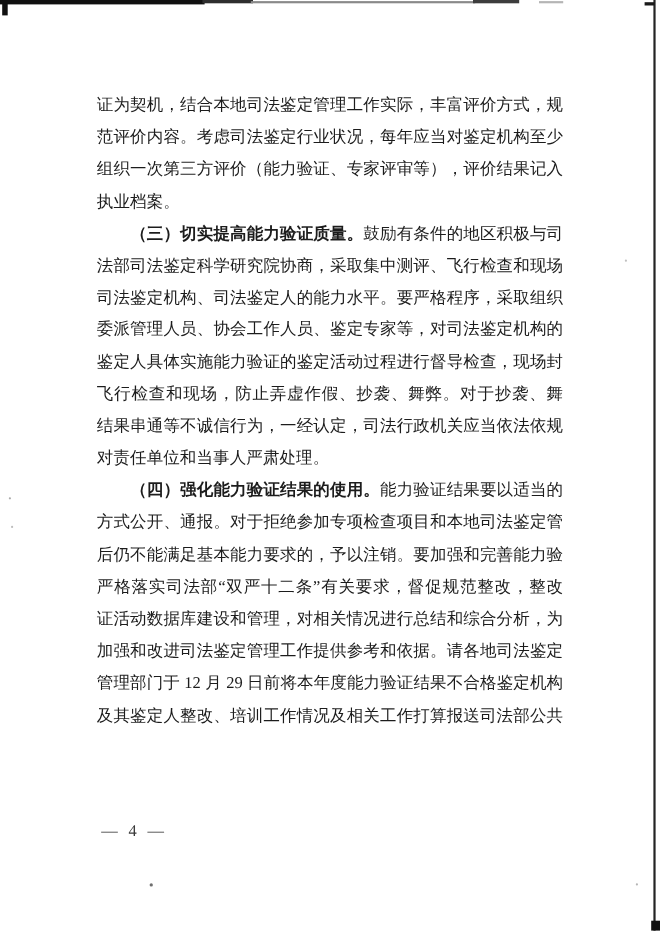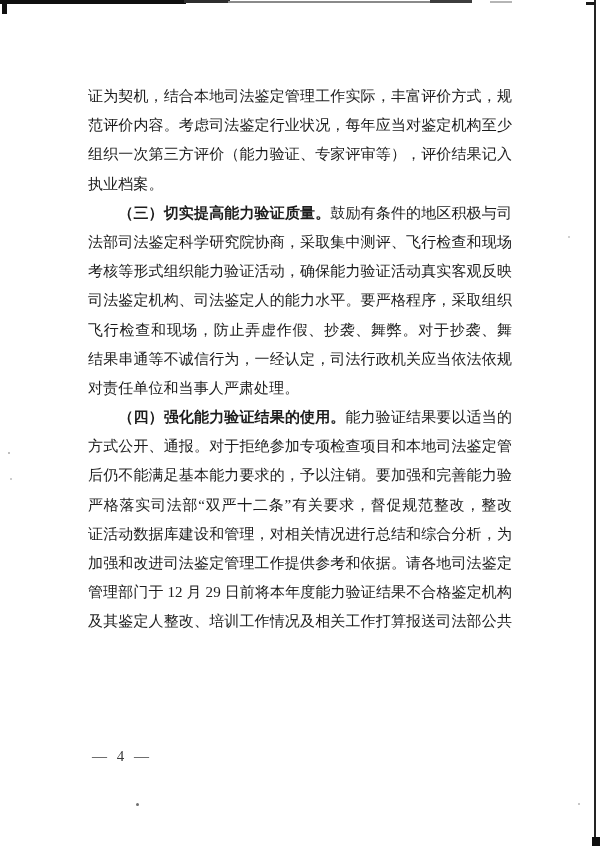--- a/index.html
+++ b/index.html
@@ -87,25 +87,26 @@
     <div class="line"><span>范评价内容。考虑司法鉴定行业状况，每年应当对鉴定机构至少</span></div>
 
     <div class="line"><span>组织一次第三方评价（能力验证、专家评审等），评价结果记入</span></div>
 
     <div class="line para-end"><span>执业档案。</span></div>
 
     <div class="line indent"><span class="bold">（三）切实提高能力验证质量。</span><span>鼓励有条件的地区积极与司</span></div>
 
     <div class="line"><span>法部司法鉴定科学研究院协商，采取集中测评、飞行检查和现场</span></div>
 
-    <div class="line"><span>考核等形式组织能力验证活动，确保能力验证活动真实客观反映</span></div>
 
     <div class="line"><span>司法鉴定机构、司法鉴定人的能力水平。要严格程序，采取组织</span></div>
 
+    <div class="line"><span>委派管理人员、协会工作人员、鉴定专家等，对司法鉴定机构的</span></div>
 
+    <div class="line"><span>鉴定人具体实施能力验证的鉴定活动过程进行督导检查，现场封</span></div>
 
     <div class="line"><span>飞行检查和现场，防止弄虚作假、抄袭、舞弊。对于抄袭、舞弊、</span></div>
 
     <div class="line"><span>结果串通等不诚信行为，一经认定，司法行政机关应当依法依规</span></div>
 
     <div class="line para-end"><span>对责任单位和当事人严肃处理。</span></div>
 
     <div class="line indent"><span class="bold">（四）强化能力验证结果的使用。</span><span>能力验证结果要以适当的</span></div>
 
     <div class="line"><span>方式公开、通报。对于拒绝参加专项检查项目和本地司法鉴定管</span></div>

